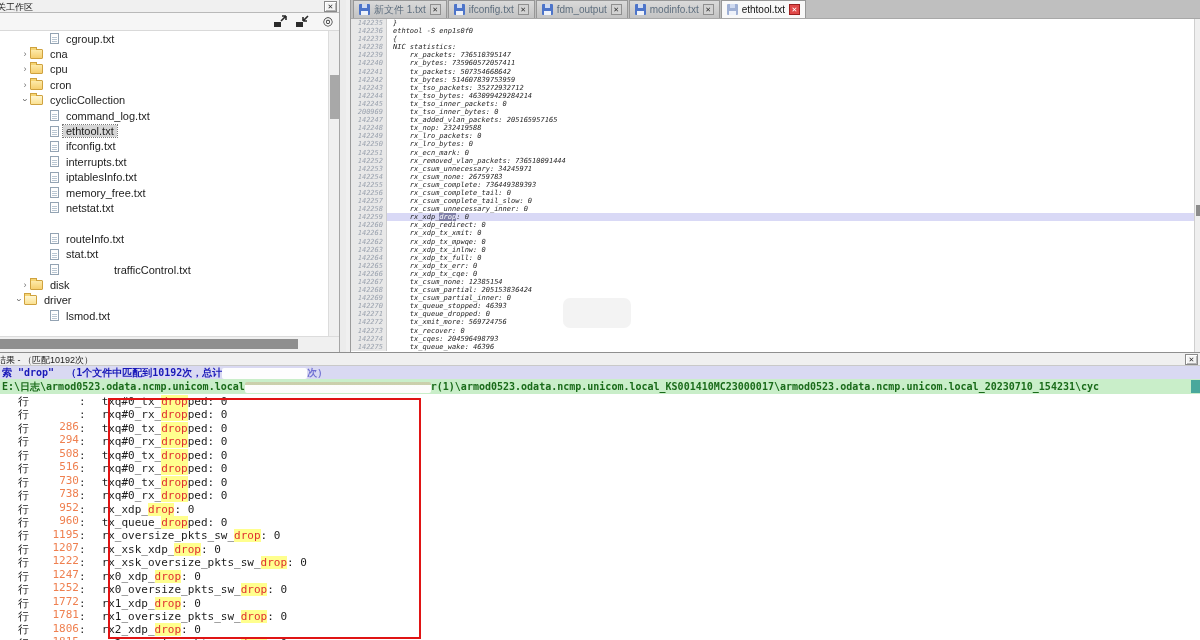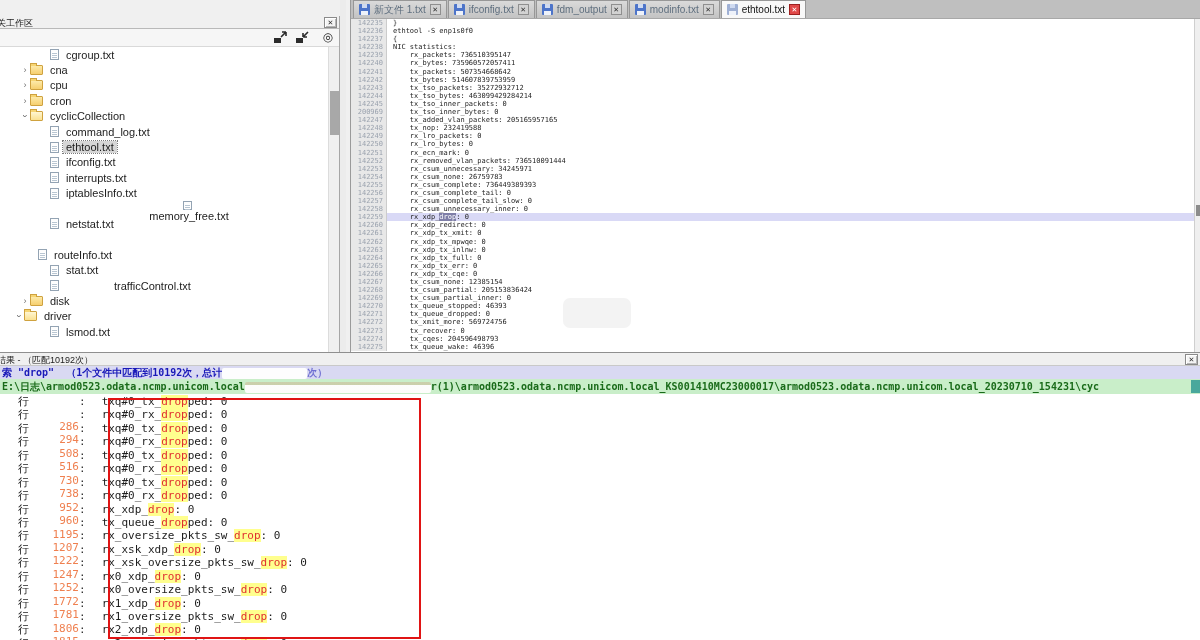--- a/index.html
+++ b/index.html
@@ -1,21 +1,21 @@
 <!DOCTYPE html>
 <html><head>
 <meta charset="utf-8">
 <style>
   * { margin:0; padding:0; box-sizing:border-box; }
   html,body { width:1200px; height:640px; overflow:hidden; background:#f0f0f0;
     font-family:"Liberation Sans", sans-serif; }
   .abs { position:absolute; }
 
   
-  #workspace { left:0; top:16px; width:340px; height:352px; background:#7dd3fc; border-right:1px solid #a6a6a6; }
+  #workspace { left:0; top:0; width:340px; height:352px; background:#7dd3fc; border-right:1px solid #a6a6a6; }
   #ws-titlebar { left:0; top:0; width:339px; height:13px; background:#f0f0f0; border-bottom:1px solid #b9b9b9; }
   #ws-title { position:absolute; left:-3px; top:1px; font-size:9px; color:#222; letter-spacing:0; }
   .mini-close { position:absolute; width:13px; height:11px; top:1px; right:2px; background:#f4f4f4;
     border:1px solid #8a8a8a; box-shadow:inset 1px 1px 0 #fff, inset -1px -1px 0 #b5b5b5;
     font-size:7px; line-height:9px; text-align:center; color:#333; cursor:default; }
   #ws-toolbar { left:0; top:13px; width:339px; height:18px; background:#f6f6f6; border-bottom:1px solid #d9d9d9; }
   .tool-ic { position:absolute; top:2px; width:16px; height:14px; }
   #ws-tree { left:0; top:31px; width:328px; height:305px; background:#fff; overflow:hidden; }
   .tree-row { height:15.4px; display:flex; align-items:center; font-size:11px; color:#1c1c1c; white-space:nowrap; }
   .tree-spacer { height:15.4px; background:#fff; }
@@ -42,21 +42,21 @@
   #tabbar { left:0; top:0; width:853px; height:19px; background:#bfbfbf; border-bottom:1px solid #a8a8a8; display:flex; align-items:flex-end; padding-left:2px; position:absolute; }
   .tab { height:18px; display:flex; align-items:center; gap:4px; padding:0 5px; margin-right:1px;
     background:linear-gradient(#dadada,#c3c3c3); border:1px solid #979797; border-bottom:none; font-size:10px; color:#5e6e7e; white-space:nowrap; }
   .tab.active { background:#f8f8f8; color:#111; }
   .icon-floppy { width:11px; height:11px; background:#4d74c9; border-radius:1px; position:relative; flex:0 0 11px; }
   .icon-floppy::before { content:""; position:absolute; top:0; left:3px; width:5px; height:4px; background:#cfdaf0; }
   .icon-floppy::after { content:""; position:absolute; bottom:0; left:2px; width:7px; height:4px; background:#eef2fa; }
   .tab.active .icon-floppy { background:#9fb0d4; }
   .tab-close { width:11px; height:11px; background:#d2d2d2; border:1px solid #8f8f8f; font-size:7px; line-height:9px; text-align:center; color:#333; }
   .tab.active .tab-close { background:#e04848; border-color:#9c1f1f; color:#fff; }
-  #ed-body { left:0; top:19px; width:843px; height:333px; overflow:hidden; position:absolute; background:#fff; }
+  #ed-body { left:0; top:19px; width:843px; height:333px; overflow:hidden; position:absolute; background:#fff;font-style:italic; }
   .ed-row { display:flex; height:8.1px; font-family:"DejaVu Sans Mono", monospace; font-size:7px; line-height:8.1px; white-space:pre; }
   .ed-num { flex:0 0 36px; background:#e8e8e8; color:#9aa2ae; text-align:right; padding-right:3px; border-right:1px solid #cccccc; }
   .ed-text { flex:1; color:#1e1e1e; padding-left:6px; }
   .ed-row.cur .ed-text { background:#d9d9f6; }
   .ed-match { background:#7f7fa8; color:#fff; }
   #ed-vscroll { left:843px; top:19px; width:11px; height:333px; background:#efefef; border-left:1px solid #cfcfcf; position:absolute; }
   #ed-vthumb { position:absolute; left:1px; top:186px; width:9px; height:11px; background:#8c8c8c; }
   #ed-blob { left:212px; top:298px; width:68px; height:30px; background:rgba(242,242,242,.9); border-radius:7px; position:absolute; }
 
   
@@ -145,30 +145,30 @@
         <span class="tr-label">ifconfig.txt</span>
       </div>
       <div class="tree-row" style="padding-left: 50px;">
         <span class="icon-file"></span>
         <span class="tr-label">interrupts.txt</span>
       </div>
       <div class="tree-row" style="padding-left: 50px;">
         <span class="icon-file"></span>
         <span class="tr-label">iptablesInfo.txt</span>
       </div>
-      <div class="tree-row" style="padding-left: 50px; flex-direction: column;">
+      <div class="tree-row" style="padding-left: 50px;">
         <span class="icon-file"></span>
         <span class="tr-label">memory_free.txt</span>
       </div>
       <div class="tree-row" style="padding-left: 50px;">
         <span class="icon-file"></span>
         <span class="tr-label">netstat.txt</span>
       </div>
       <div class="tree-spacer"></div>
-      <div class="tree-row" style="padding-left: 38px;">
+      <div class="tree-row" style="padding-left: 50px;">
         <span class="icon-file"></span>
         <span class="tr-label">routeInfo.txt</span>
       </div>
       <div class="tree-row" style="padding-left: 50px;">
         <span class="icon-file"></span>
         <span class="tr-label">stat.txt</span>
       </div>
       <div class="tree-row" style="padding-left: 50px; gap: 48px;">
         <span class="icon-file"></span>
         <span class="tr-label">trafficControl.txt</span>

